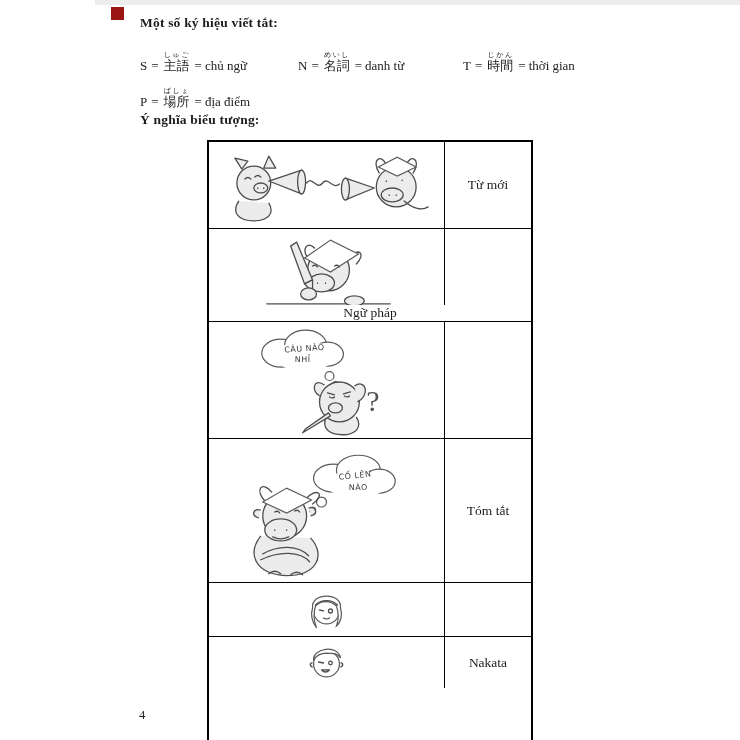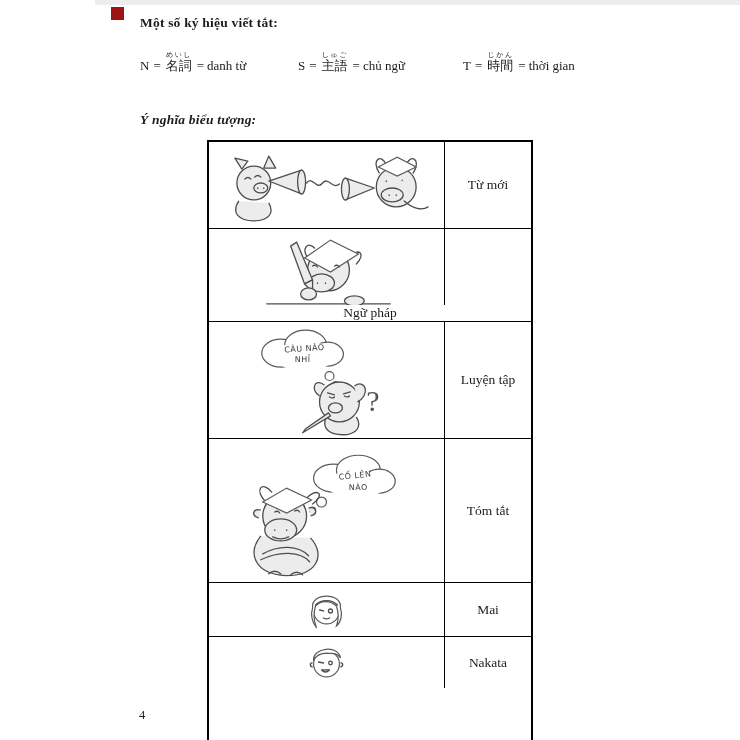--- a/index.html
+++ b/index.html
@@ -4,21 +4,21 @@
 <style>
   * { margin:0; padding:0; box-sizing:border-box; }
   html,body { width:740px; height:740px; background:#ffffff; overflow:hidden; }
   body { font-family:"Liberation Serif", serif; color:#1c1c1c; position:relative; }
 
   .scan-strip { position:absolute; left:95px; right:0; top:0; height:5px; background:#ededed; }
   .red-mark { position:absolute; left:111px; top:7px; width:13px; height:13px; background:#9c1414; }
 
   .h-bold { position:absolute; font-size:13.5px; font-weight:bold; letter-spacing:.2px; }
   #heading1 { left:140px; top:15px; }
-  #heading2 { left:140px; top:112px;font-style:italic; }
+  #heading2 { left:140px; top:112px; }
 
   .abbrev-grid {
     position:absolute; left:140px; top:36px; width:480px;
     display:grid; grid-template-columns:158px 165px auto; grid-auto-rows:36px;
     align-items:end;
   }
   .abbrev { font-size:13px; white-space:nowrap; line-height:1; }
   .abbrev .sym { letter-spacing:1px; }
   .abbrev ruby { ruby-position:over; margin:0 2px; }
   .abbrev ruby rt { font-size:7px; letter-spacing:1px; color:#222; transform:translateY(-1px); }
@@ -47,33 +47,36 @@
 <body>
 
 <div class="scan-strip"></div>
 <div class="red-mark"></div>
 
 <div id="heading1" class="h-bold">Một số ký hiệu viết tắt:</div>
 
 <div class="abbrev-grid">
 
   <div class="abbrev">
+    <span class="sym">S</span><span class="eq">=</span><ruby><span>主語</span><rt>しゅご</rt></ruby><span class="eq">=</span><span>chủ ngữ</span>
+  </div>
+
+  <div class="abbrev">
     <span class="sym">N</span><span class="eq">=</span><ruby><span>名詞</span><rt>めいし</rt></ruby><span class="eq">=</span><span>danh từ</span>
   </div>
 
-  <div class="abbrev">
-    <span class="sym">S</span><span class="eq">=</span><ruby><span>主語</span><rt>しゅご</rt></ruby><span class="eq">=</span><span>chủ ngữ</span>
-  </div>
-
 
 
   <div class="abbrev">
     <span class="sym">T</span><span class="eq">=</span><ruby><span>時間</span><rt>じかん</rt></ruby><span class="eq">=</span><span>thời gian</span>
   </div>
 
+  <div class="abbrev">
+    <span class="sym">P</span><span class="eq">=</span><ruby><span>場所</span><rt>ばしょ</rt></ruby><span class="eq">=</span><span>địa điểm</span>
+  </div>
 </div>
 
 <div id="heading2" class="h-bold">Ý nghĩa biểu tượng:</div>
 
 <div class="symbol-table">
 
   <div class="srow r1">
     <div class="cell-img">
       <svg width="236" height="85" viewBox="0 0 236 85">
         <path class="skf" d="M30,58 C22,70 30,78 45,78 C60,78 66,70 60,60"></path>
@@ -136,21 +139,20 @@
         <circle class="skf" cx="131" cy="79" r="20"></circle>
         <path class="skf" d="M146,63 C158,55 162,73 149,79"></path>
         <path class="skf" d="M116,62 C105,54 102,68 111,73"></path>
         <path class="sk" d="M121,74 q3,2 5,0 M136,73 q3,2 5,0"></path>
         <path class="sk" d="M119,70 l7,2 M142,69 l-7,2"></path>
         <ellipse class="skf" cx="127" cy="85" rx="7" ry="5"></ellipse>
         <path class="skf" d="M120,90 L97,106 L94,110 L99,107 L122,93 Z"></path>
         <text class="qmark" x="158" y="88">?</text>
       </svg>
     </div>
-    <div class="cell-label">Luyện tập</div>
   </div>
 
   <div class="srow r4">
     <div class="cell-img">
       <svg width="236" height="142" viewBox="0 0 236 142">
         <ellipse class="skw" cx="125" cy="38" rx="20" ry="14"></ellipse>
         <ellipse class="skw" cx="150" cy="30" rx="22" ry="15"></ellipse>
         <ellipse class="skw" cx="171" cy="41" rx="16" ry="12"></ellipse>
         <ellipse class="skw" cx="148" cy="44" rx="30" ry="14" style="stroke:none"></ellipse>
         <text class="bubble-txt" x="147" y="38" transform="rotate(-6 147 38)">CỐ LÊN</text>
@@ -180,21 +182,20 @@
     <div class="cell-img">
       <svg width="236" height="52" viewBox="0 0 236 52">
         <circle class="skw" cx="118" cy="27" r="13"></circle>
         <path class="skw" d="M104,24 C102,8 134,8 132,24 C134,30 133,38 128,42 C131,34 130,28 128,22 C122,16 112,16 107,22 C105,28 105,36 108,44 C103,38 102,30 104,24 Z"></path>
         <path class="sk" d="M107,21 C112,15 124,15 129,21"></path>
         <circle class="sk" cx="122" cy="27" r="2"></circle>
         <path class="sk" d="M111,26 l4,1"></path>
         <path class="sk" d="M115,34 q3,2 6,0"></path>
       </svg>
     </div>
-    <div class="cell-label">Mai</div>
   </div>
 
   <div class="srow r6">
     <div class="cell-img">
       <svg width="236" height="49" viewBox="0 0 236 49">
         <circle class="skw" cx="118" cy="26" r="13"></circle>
         <path class="skw" d="M105,22 C104,10 130,6 132,20 C128,14 124,16 118,15 C112,15 108,17 105,22 Z"></path>
         <path class="skf" d="M104,25 c-3,-1 -3,4 0,4"></path>
         <path class="skf" d="M132,25 c3,-1 3,4 0,4"></path>
         <circle class="sk" cx="122" cy="25" r="1.8"></circle>

